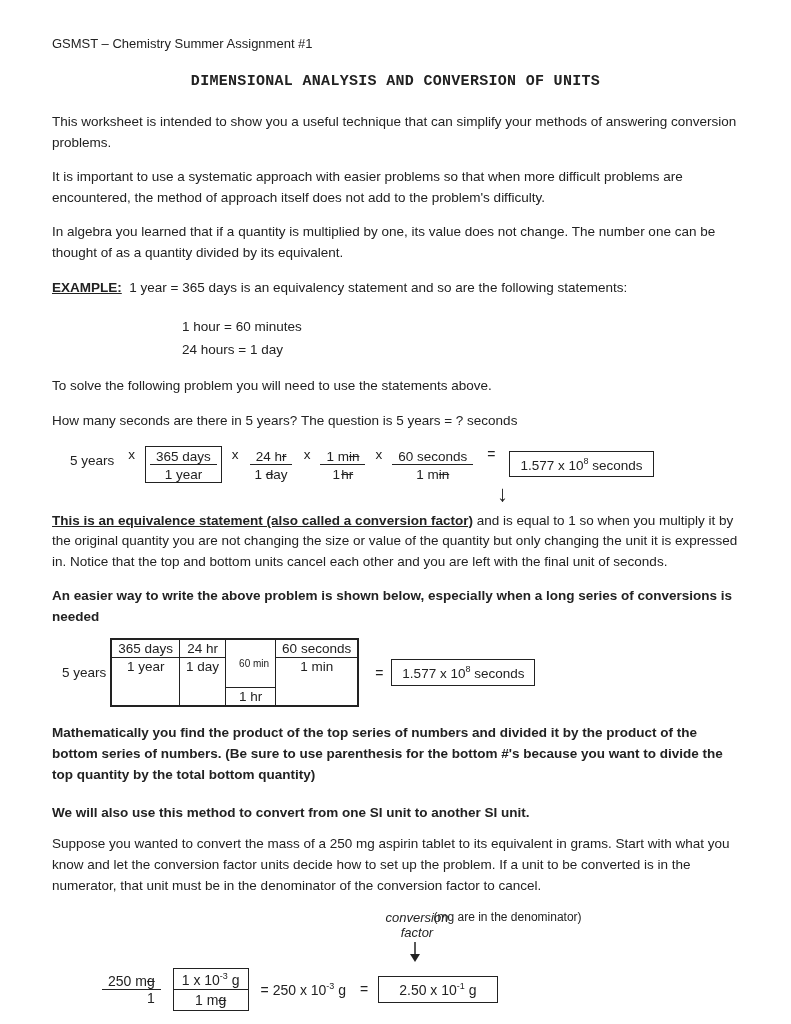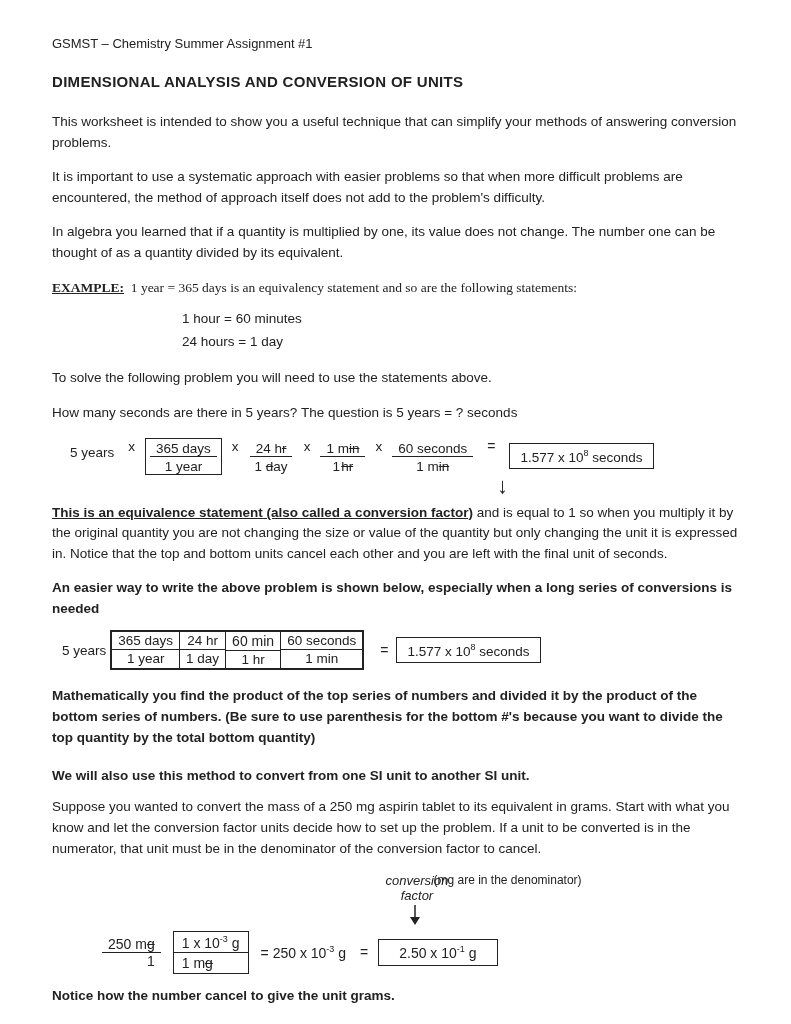--- a/index.html
+++ b/index.html
@@ -10,34 +10,34 @@
       color: #222;
       padding: 36px 52px 40px 52px;
       width: 791px;
       min-height: 1024px;
     }
     .header-line {
       font-size: 13px;
       margin-bottom: 22px;
     }
     .main-title {
-      text-align: left;
+      text-align: center;
       font-weight: bold;
       font-size: 15px;
       margin-bottom: 22px;
       letter-spacing: 0.3px;
+      font-family: Liberation Mono, monospace;
     }
     .para {
       margin-bottom: 13px;
       line-height: 1.55;
     }
     .example-line {
-      margin-bottom: 10px;
+      margin-bottom: 18px;
       line-height: 1.6;
-      font-family: Liberation Serif, serif;
     }
     .example-label {
       font-weight: bold;
       text-decoration: underline;
     }
     .indent-block {
       margin-left: 130px;
       margin-bottom: 14px;
       line-height: 1.7;
       font-size: 13.5px;
@@ -212,21 +212,21 @@
   <div style="display:flex; border-top:2px solid #222; border-bottom:2px solid #222; border-left:2px solid #222; margin-right:8px;">
     <div style="display:flex;flex-direction:column; border-right:1px solid #222; min-width:58px;">
       <div style="border-bottom:1px solid #222; padding:1px 6px; text-align:center; font-size:13.5px;">365 days</div>
       <div style="padding:1px 6px; text-align:center; font-size:13.5px;">1 year</div>
     </div>
     <div style="display:flex;flex-direction:column; border-right:1px solid #222; min-width:44px;">
       <div style="border-bottom:1px solid #222; padding:1px 6px; text-align:center; font-size:13.5px;">24 hr</div>
       <div style="padding:1px 6px; text-align:center; font-size:13.5px;">1 day</div>
     </div>
     <div style="display:flex;flex-direction:column; border-right:1px solid #222; min-width:50px;">
-      <div style="border-bottom:1px solid #222; padding:1px 6px; text-align:right; font-size:14px;">60 min</div>
+      <div style="border-bottom:1px solid #222; padding:18px 6px; text-align:right; font-size:10px;">60 min</div>
       <div style="padding:1px 6px; text-align:center; font-size:13.5px;">1 hr</div>
     </div>
     <div style="display:flex;flex-direction:column; min-width:68px; border-right:2px solid #222;">
       <div style="border-bottom:1px solid #222; padding:1px 6px; text-align:center; font-size:13.5px;">60 seconds</div>
       <div style="padding:1px 6px; text-align:center; font-size:13.5px;">1 min</div>
     </div>
   </div>
   <span style="font-size:14px; margin:0 8px; align-self:center;">=</span>
   <div style="border:1px solid #222; padding:4px 10px; font-size:13.5px; align-self:center;">
     1.577 x 10<sup>8</sup> seconds
@@ -257,21 +257,21 @@
   </div>
 </div>
 
 <div style="display:flex; align-items:center; margin: 2px 0 10px 50px; gap:8px;">
 
   <div style="display:flex;flex-direction:column;align-items:flex-end; font-size:14px; margin-right:4px;">
     <div style="border-bottom:1px solid #222; padding:0 6px; text-align:center;">250 m<span style="text-decoration:line-through;">g</span></div>
     <div style="padding:0 6px; text-align:center;">1</div>
   </div>
 
-  <div style="border:1px solid #222; display:flex;flex-direction:column;align-items:flex-start; font-size:14px;">
+  <div style="border:1px solid #222; display:flex;flex-direction:column;align-items:center; font-size:14px;">
     <div style="border-bottom:1px solid #222; padding:2px 8px; text-align:center;">1 x 10<sup>-3</sup> g</div>
     <div style="padding:2px 8px; text-align:center;">1 m<span style="text-decoration:line-through;">g</span></div>
   </div>
 
   <span style="font-size:14px; margin:0 4px;">= 250 x 10<sup>-3</sup> g</span>
   <span style="font-size:14px; margin:0 2px;">=</span>
 
   <div style="border:1px solid #222; padding:4px 20px; font-size:14px;">
     2.50 x 10<sup>-1</sup> g
   </div>

